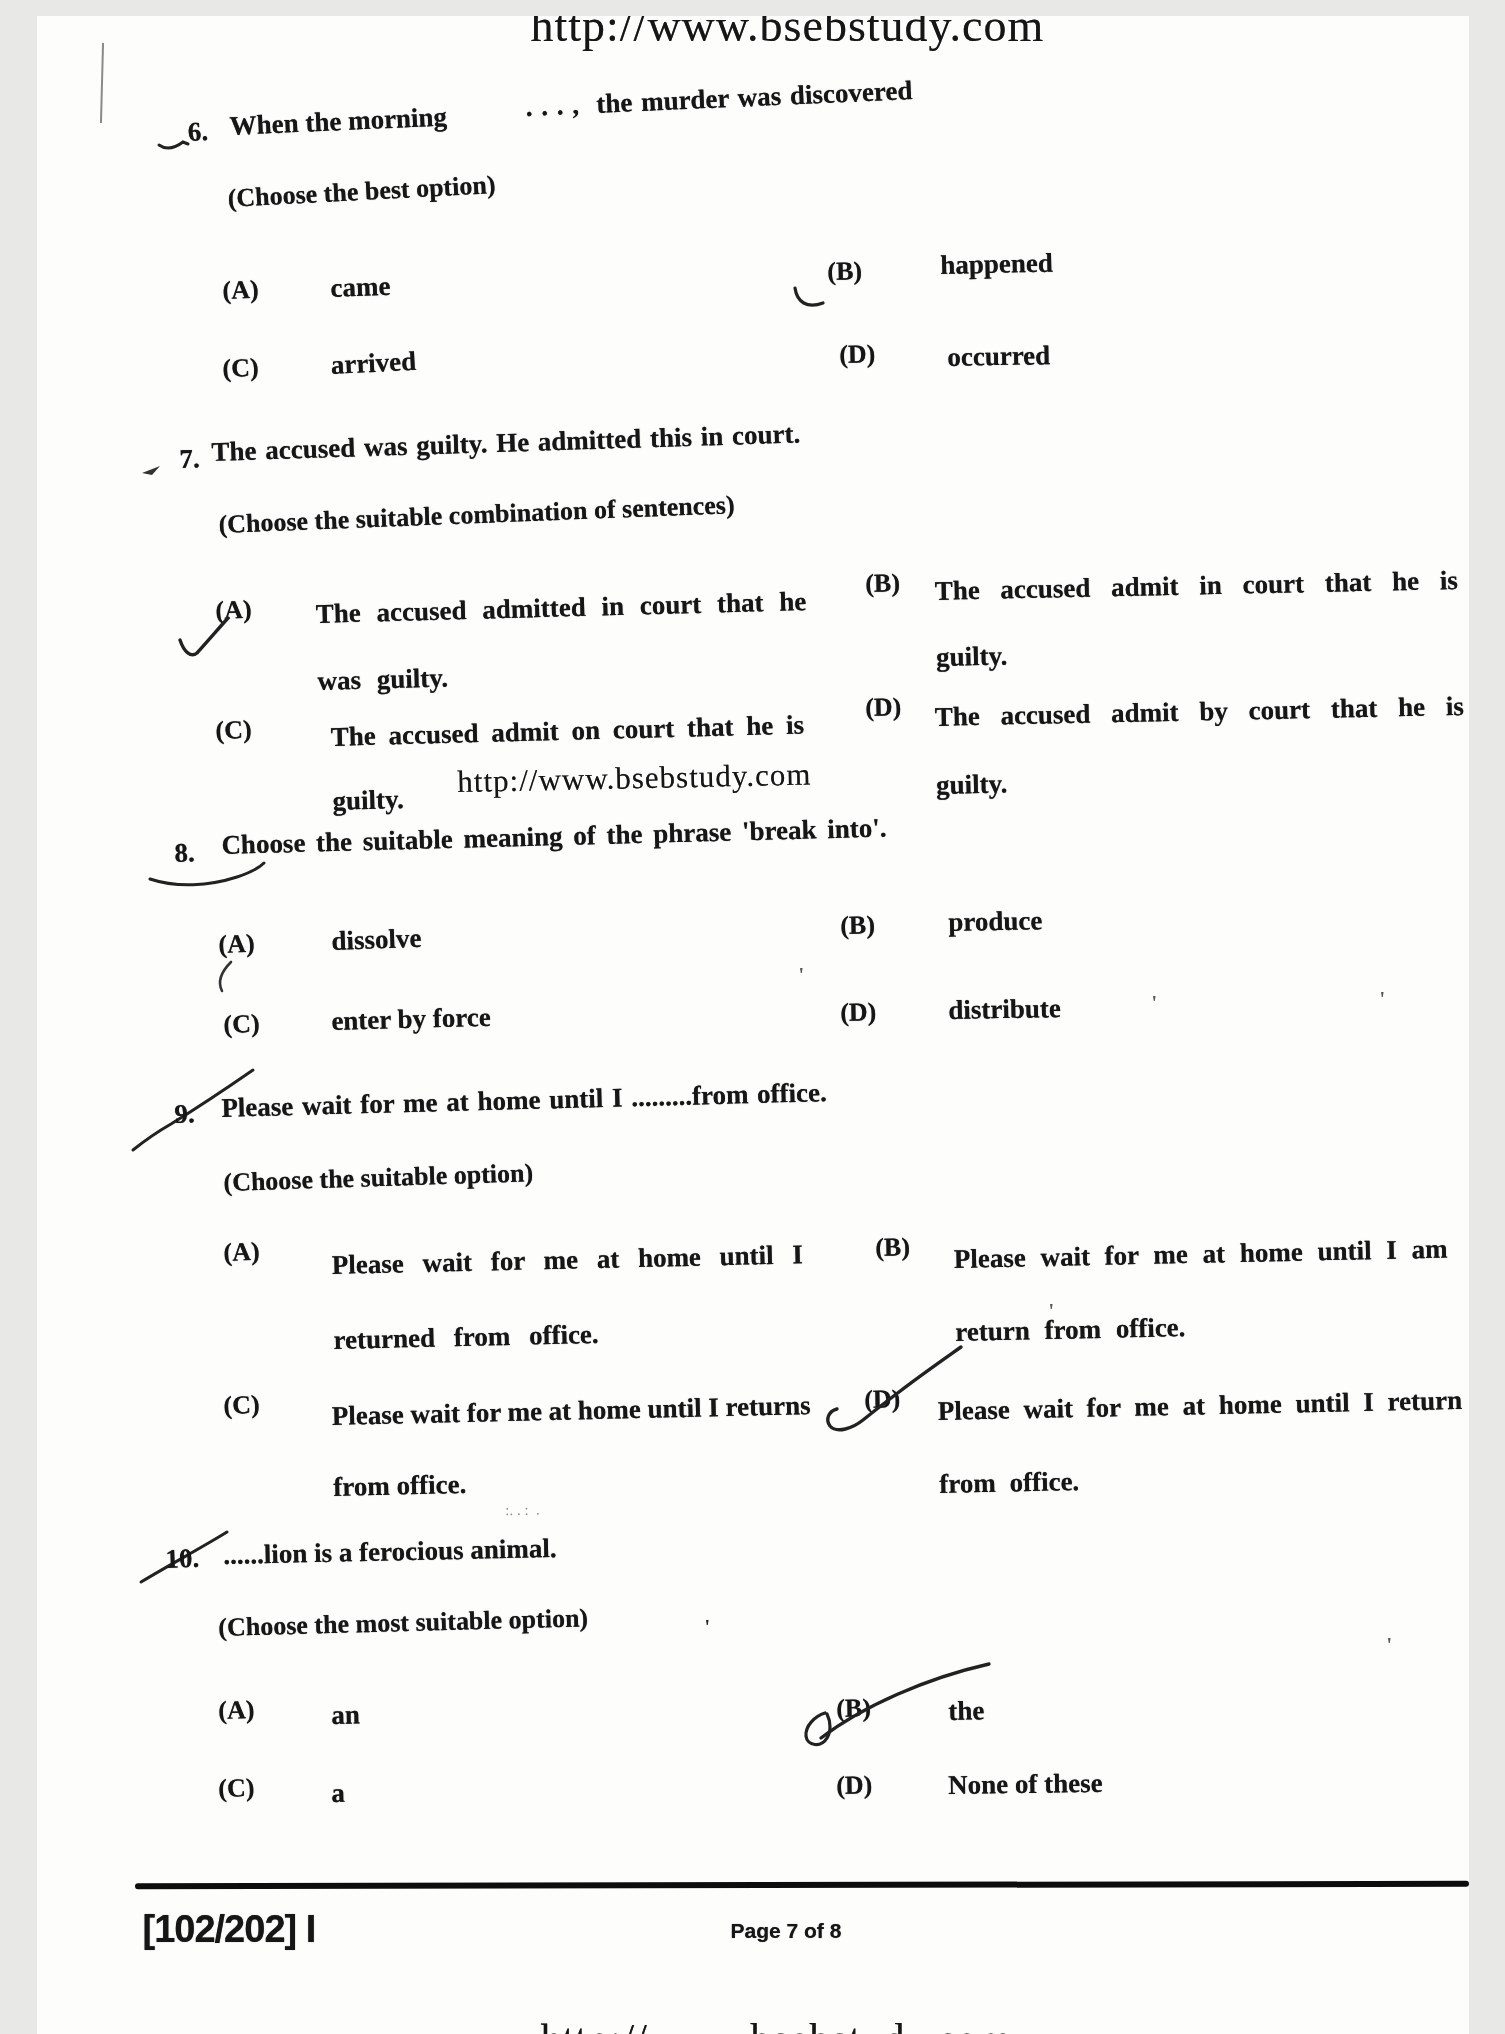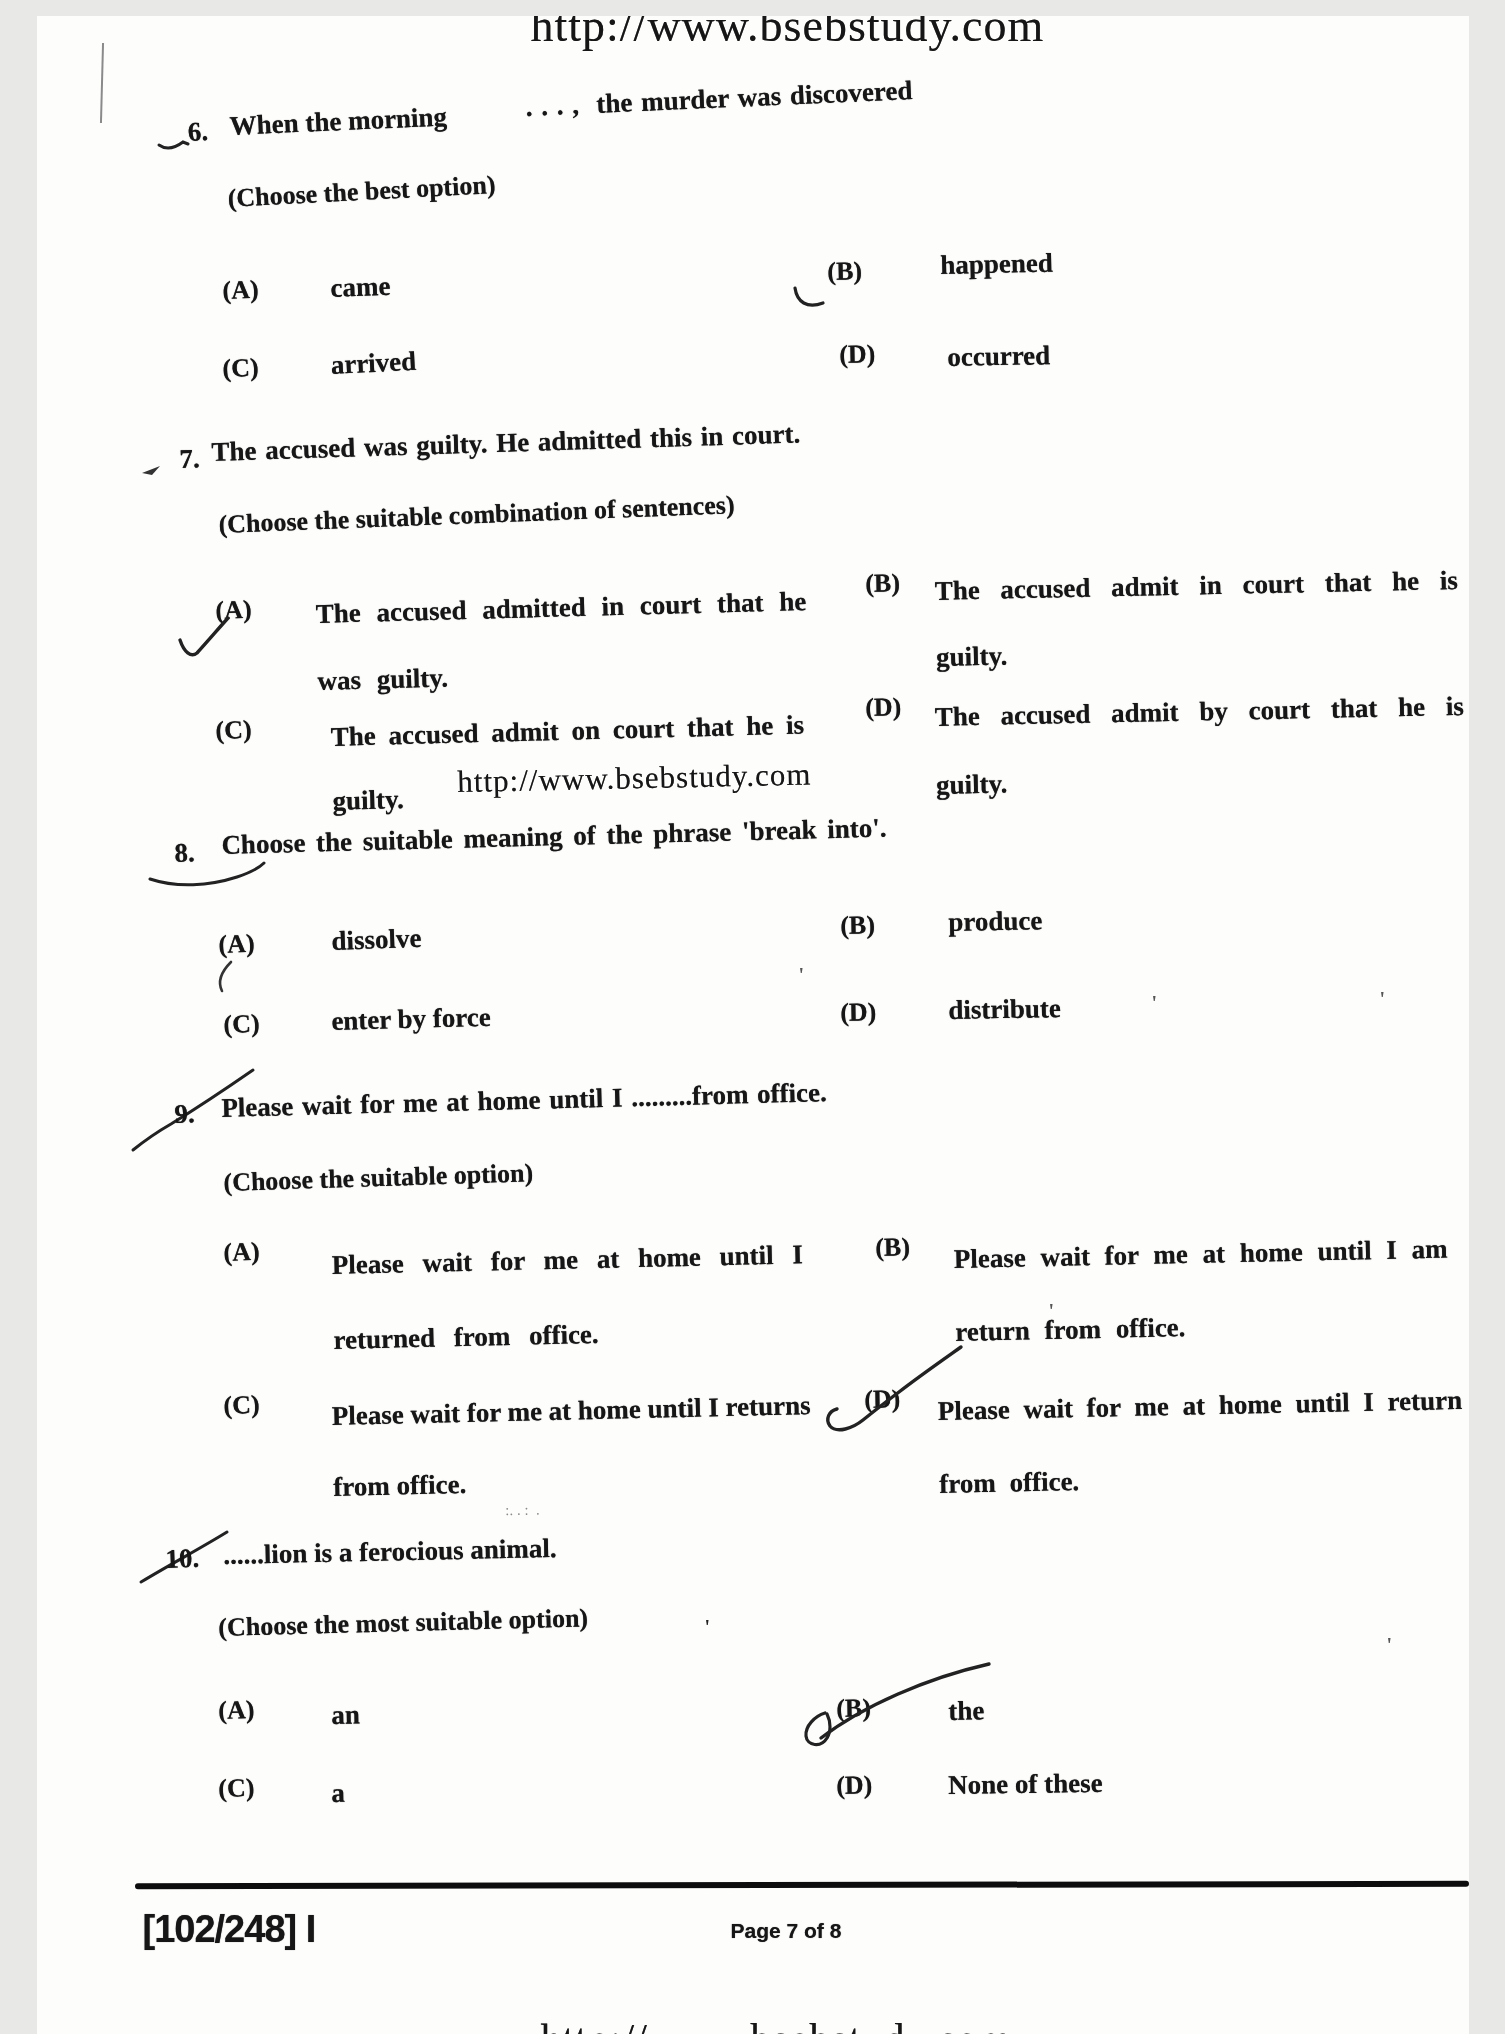--- a/index.html
+++ b/index.html
@@ -183,21 +183,21 @@
     </span>
 
     <div class="t lbl" style="left:181px;top:1758px;transform:rotate(-1.5deg);">(C)</div>
     <div class="t q" style="left:294px;top:1762px;transform:rotate(-1deg);">a</div>
 
     <div class="t lbl" style="left:799px;top:1755px;transform:rotate(-1deg);">(D)</div>
     <div class="t q" style="left:911px;top:1754px;transform:rotate(-0.8deg);">None of these</div>
   </section>
 
   <div style="position:absolute;left:98px;top:1866px;width:1334px;height:6px;background:#0d0d0d;border-radius:3px;transform:rotate(-0.1deg);"></div>
-  <div class="t sans" style="left:106px;top:1892px;font-size:38px;letter-spacing:-1px;">[102/248] I</div>
+  <div class="t sans" style="left:106px;top:1892px;font-size:38px;letter-spacing:-1px;">[102/202] I</div>
   <div class="t sans" style="left:694px;top:1903px;font-size:21px;">Page 7 of 8</div>
   <div class="t url" style="left:504px;top:1999px;font-size:42px;">http://www.bsebstudy.com</div>
   <span class="mark" style="left:1455px;top:2002px;">
     <svg width="44" height="30">
         <path d="M2,22 C8,8 14,8 16,18 C18,26 24,10 28,12 C32,14 34,22 40,14" stroke="#9a9a9a" stroke-width="2" fill="none" stroke-linecap="round"></path>
       </svg>
   </span>
 
 </div>
 

